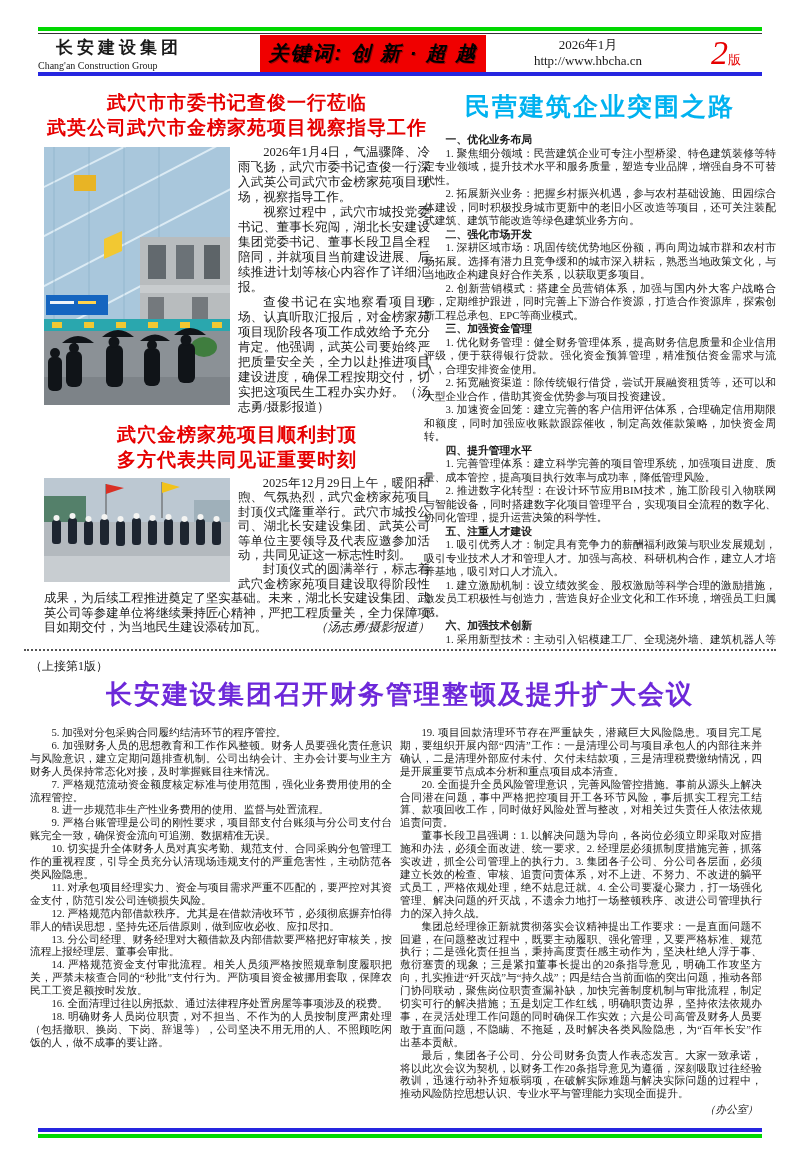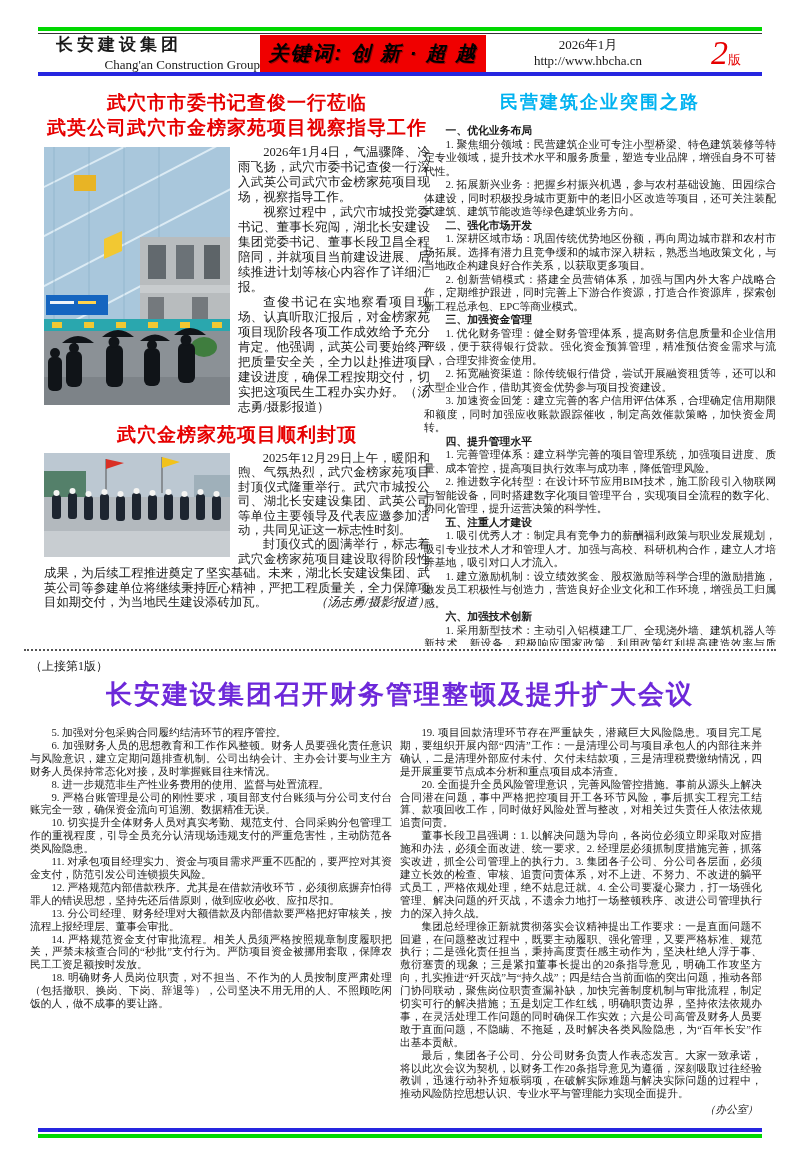--- a/index.html
+++ b/index.html
@@ -12,21 +12,21 @@
   .rule-green-top { top:27px; height:4px; background:#00d800; }
   .rule-hair { top:33px; height:1px; background:#333; }
   .rule-blue-top { top:72px; height:4px; background:#2626e0; }
   .rule-blue-bot { top:1128px; height:4px; background:#2626e0; }
   .rule-green-bot { top:1134px; height:4px; background:#00d800; }
   
   .header { position:absolute; left:38px; right:38px; top:35px; height:36px;
             display:flex; align-items:center; }
   .masthead { width:222px; }
   .masthead-cn { font-size:17px; font-weight:bold; letter-spacing:4px; padding-left:18px; }
-  .masthead-en { font-size:13px; margin-top:1px;text-align:right; }
+  .masthead-en { font-size:10px; margin-top:1px; }
   .kw-banner { width:226px; height:37px; background:#f00000; color:#000000;
                font-weight:bold; font-size:20px; display:flex; align-items:center;
                justify-content:center; letter-spacing:2px;
                font-family:"Liberation Sans","DejaVu Sans",sans-serif;
                text-shadow:1px 1px 0 #900; font-style:italic; }
   .pubinfo { flex:1; text-align:center; font-size:13px; line-height:16px; }
   .pagenum { width:72px; text-align:center; color:#e60000; white-space:nowrap; }
   .pagenum .pn { font-size:34px; font-style:italic; line-height:34px; }
   .pagenum .pl { font-size:13px; }
   
@@ -35,21 +35,21 @@
   .headline-red { color:#e60000; font-weight:bold; font-size:19px; line-height:25px;
                   text-align:center; letter-spacing:1px; }
   .hl1 { margin-top:6px; }
   .hl2 { margin-top:8px; line-height:24px; }
   .art-body { margin-top:5px; font-size:12.6px; line-height:15px; text-align:justify; }
   .art-body2 { margin-top:4px; font-size:12.4px; line-height:14.4px; text-align:justify; }
   .p { text-indent:2em; }
   .photo1 { float:left; width:186px; height:258px; margin:2px 8px 2px 0; }
   .photo2 { float:left; width:186px; height:104px; margin:2px 8px 2px 0; }
   .byline-line { text-align:right; font-style:italic; margin-top:-14.4px; }
-  .cyan-title { color:#00b2f0; font-weight:bold; font-size:18px; letter-spacing:2px;
+  .cyan-title { color:#00b2f0; font-weight:bold; font-size:25px; letter-spacing:2px;
                 text-align:center; margin:6px 0 10px 0;
                 font-family:Liberation Mono, monospace; }
   .col3-body { font-size:10.8px; line-height:13.5px; text-align:justify; }
   .sec-h { font-weight:bold; text-indent:2em; }
   
   .dashed-sep { position:absolute; left:24px; right:24px; top:649px;
                 border-top:2px dotted #555; }
   .bottom { position:absolute; left:30px; right:30px; top:658px; }
   .continued { font-size:12px; }
   .bottom-title { color:#6d28d9; font-weight:bold; font-size:26px; letter-spacing:2px;
@@ -146,20 +146,21 @@
           <rect x="4" y="210" width="14" height="34" rx="5"></rect>
             <circle cx="11" cy="206" r="5"></circle>
         </g>
       </svg>
       <p class="p">2026年1月4日，气温骤降、冷雨飞扬，武穴市委书记查俊一行深入武英公司武穴市金榜家苑项目现场，视察指导工作。</p>
       <p class="p">视察过程中，武穴市城投党委书记、董事长宛闯，湖北长安建设集团党委书记、董事长段卫昌全程陪同，并就项目当前建设进展、后续推进计划等核心内容作了详细汇报。</p>
       <p class="p">查俊书记在实地察看项目现场、认真听取汇报后，对金榜家苑项目现阶段各项工作成效给予充分肯定。他强调，武英公司要始终严把质量安全关，全力以赴推进项目建设进度，确保工程按期交付，切实把这项民生工程办实办好。（汤志勇/摄影报道）</p>
     </div>
 
     <div class="headline-red hl2">武穴金榜家苑项目顺利封顶</div>
+    <div class="headline-red">多方代表共同见证重要时刻</div>
 
     <div class="art-body2">
       <svg class="photo2" viewBox="0 0 186 104" xmlns="http://www.w3.org/2000/svg">
         <rect width="186" height="104" fill="#c3cdd5"></rect>
         <rect x="0" y="0" width="186" height="44" fill="#bcc8d2"></rect>
         <rect x="0" y="18" width="42" height="30" fill="#54806a"></rect>
         <rect x="150" y="22" width="36" height="26" fill="#9fb0ba"></rect>
         <line x1="62" y1="6" x2="62" y2="42" stroke="#555" stroke-width="1"></line>
         <polygon points="62,6 80,10 62,16" fill="#d93025"></polygon>
         <line x1="118" y1="4" x2="118" y2="40" stroke="#555" stroke-width="1"></line>
@@ -228,27 +229,29 @@
 
   <div class="dashed-sep"></div>
 
   <div class="bottom">
     <div class="continued">（上接第1版）</div>
     <div class="bottom-title">长安建设集团召开财务管理整顿及提升扩大会议</div>
     <div class="bottom-cols">
       <div class="bcol">
         <p class="p">5. 加强对分包采购合同履约结清环节的程序管控。</p>
         <p class="p">6. 加强财务人员的思想教育和工作作风整顿。财务人员要强化责任意识与风险意识，建立定期问题排查机制。公司出纳会计、主办会计要与业主方财务人员保持常态化对接，及时掌握账目往来情况。</p>
+        <p class="p">7. 严格规范流动资金额度核定标准与使用范围，强化业务费用使用的全流程管控。</p>
         <p class="p">8. 进一步规范非生产性业务费用的使用、监督与处置流程。</p>
         <p class="p">9. 严格台账管理是公司的刚性要求，项目部支付台账须与分公司支付台账完全一致，确保资金流向可追溯、数据精准无误。</p>
         <p class="p">10. 切实提升全体财务人员对真实考勤、规范支付、合同采购分包管理工作的重视程度，引导全员充分认清现场违规支付的严重危害性，主动防范各类风险隐患。</p>
         <p class="p">11. 对承包项目经理实力、资金与项目需求严重不匹配的，要严控对其资金支付，防范引发公司连锁损失风险。</p>
         <p class="p">12. 严格规范内部借款秩序。尤其是在借款清收环节，必须彻底摒弃怕得罪人的错误思想，坚持先还后借原则，做到应收必收、应扣尽扣。</p>
         <p class="p">13. 分公司经理、财务经理对大额借款及内部借款要严格把好审核关，按流程上报经理层、董事会审批。</p>
         <p class="p">14. 严格规范资金支付审批流程。相关人员须严格按照规章制度履职把关，严禁未核查合同的“秒批”支付行为。严防项目资金被挪用套取，保障农民工工资足额按时发放。</p>
+        <p class="p">16. 全面清理过往以房抵款、通过法律程序处置房屋等事项涉及的税费。</p>
         <p class="p">18. 明确财务人员岗位职责，对不担当、不作为的人员按制度严肃处理（包括撤职、换岗、下岗、辞退等），公司坚决不用无用的人、不照顾吃闲饭的人，做不成事的要让路。</p>
       </div>
       <div class="bcol">
         <p class="p">19. 项目回款清理环节存在严重缺失，潜藏巨大风险隐患。项目完工尾期，要组织开展内部“四清”工作：一是清理公司与项目承包人的内部往来并确认，二是清理外部应付未付、欠付未结款项，三是清理税费缴纳情况，四是开展重要节点成本分析和重点项目成本清查。</p>
         <p class="p">20. 全面提升全员风险管理意识，完善风险管控措施。事前从源头上解决合同潜在问题，事中严格把控项目开工各环节风险，事后抓实工程完工结算、款项回收工作，同时做好风险处置与整改，对相关过失责任人依法依规追责问责。</p>
         <p class="p">董事长段卫昌强调：1. 以解决问题为导向，各岗位必须立即采取对应措施和办法，必须全面改进、统一要求。2. 经理层必须抓制度措施完善，抓落实改进，抓全公司管理上的执行力。3. 集团各子公司、分公司各层面，必须建立长效的检查、审核、追责问责体系，对不上进、不努力、不改进的躺平式员工，严格依规处理，绝不姑息迁就。4. 全公司要凝心聚力，打一场强化管理、解决问题的歼灭战，不遗余力地打一场整顿秩序、改进公司管理执行力的深入持久战。</p>
         <p class="p">集团总经理徐正新就贯彻落实会议精神提出工作要求：一是直面问题不回避，在问题整改过程中，既要主动履职、强化管理，又要严格标准、规范执行；二是强化责任担当，秉持高度责任感主动作为，坚决杜绝人浮于事、敷衍塞责的现象；三是紧扣董事长提出的20条指导意见，明确工作攻坚方向，扎实推进“歼灭战”与“持久战”；四是结合当前面临的突出问题，推动各部门协同联动，聚焦岗位职责查漏补缺，加快完善制度机制与审批流程，制定切实可行的解决措施；五是划定工作红线，明确职责边界，坚持依法依规办事，在灵活处理工作问题的同时确保工作实效；六是公司高管及财务人员要敢于直面问题，不隐瞒、不拖延，及时解决各类风险隐患，为“百年长安”作出基本贡献。</p>
         <p class="p">最后，集团各子公司、分公司财务负责人作表态发言。大家一致承诺，将以此次会议为契机，以财务工作20条指导意见为遵循，深刻吸取过往经验教训，迅速行动补齐短板弱项，在破解实际难题与解决实际问题的过程中，推动风险防控思想认识、专业水平与管理能力实现全面提升。</p>
         <div class="byline-right">（办公室）</div>
       </div>

